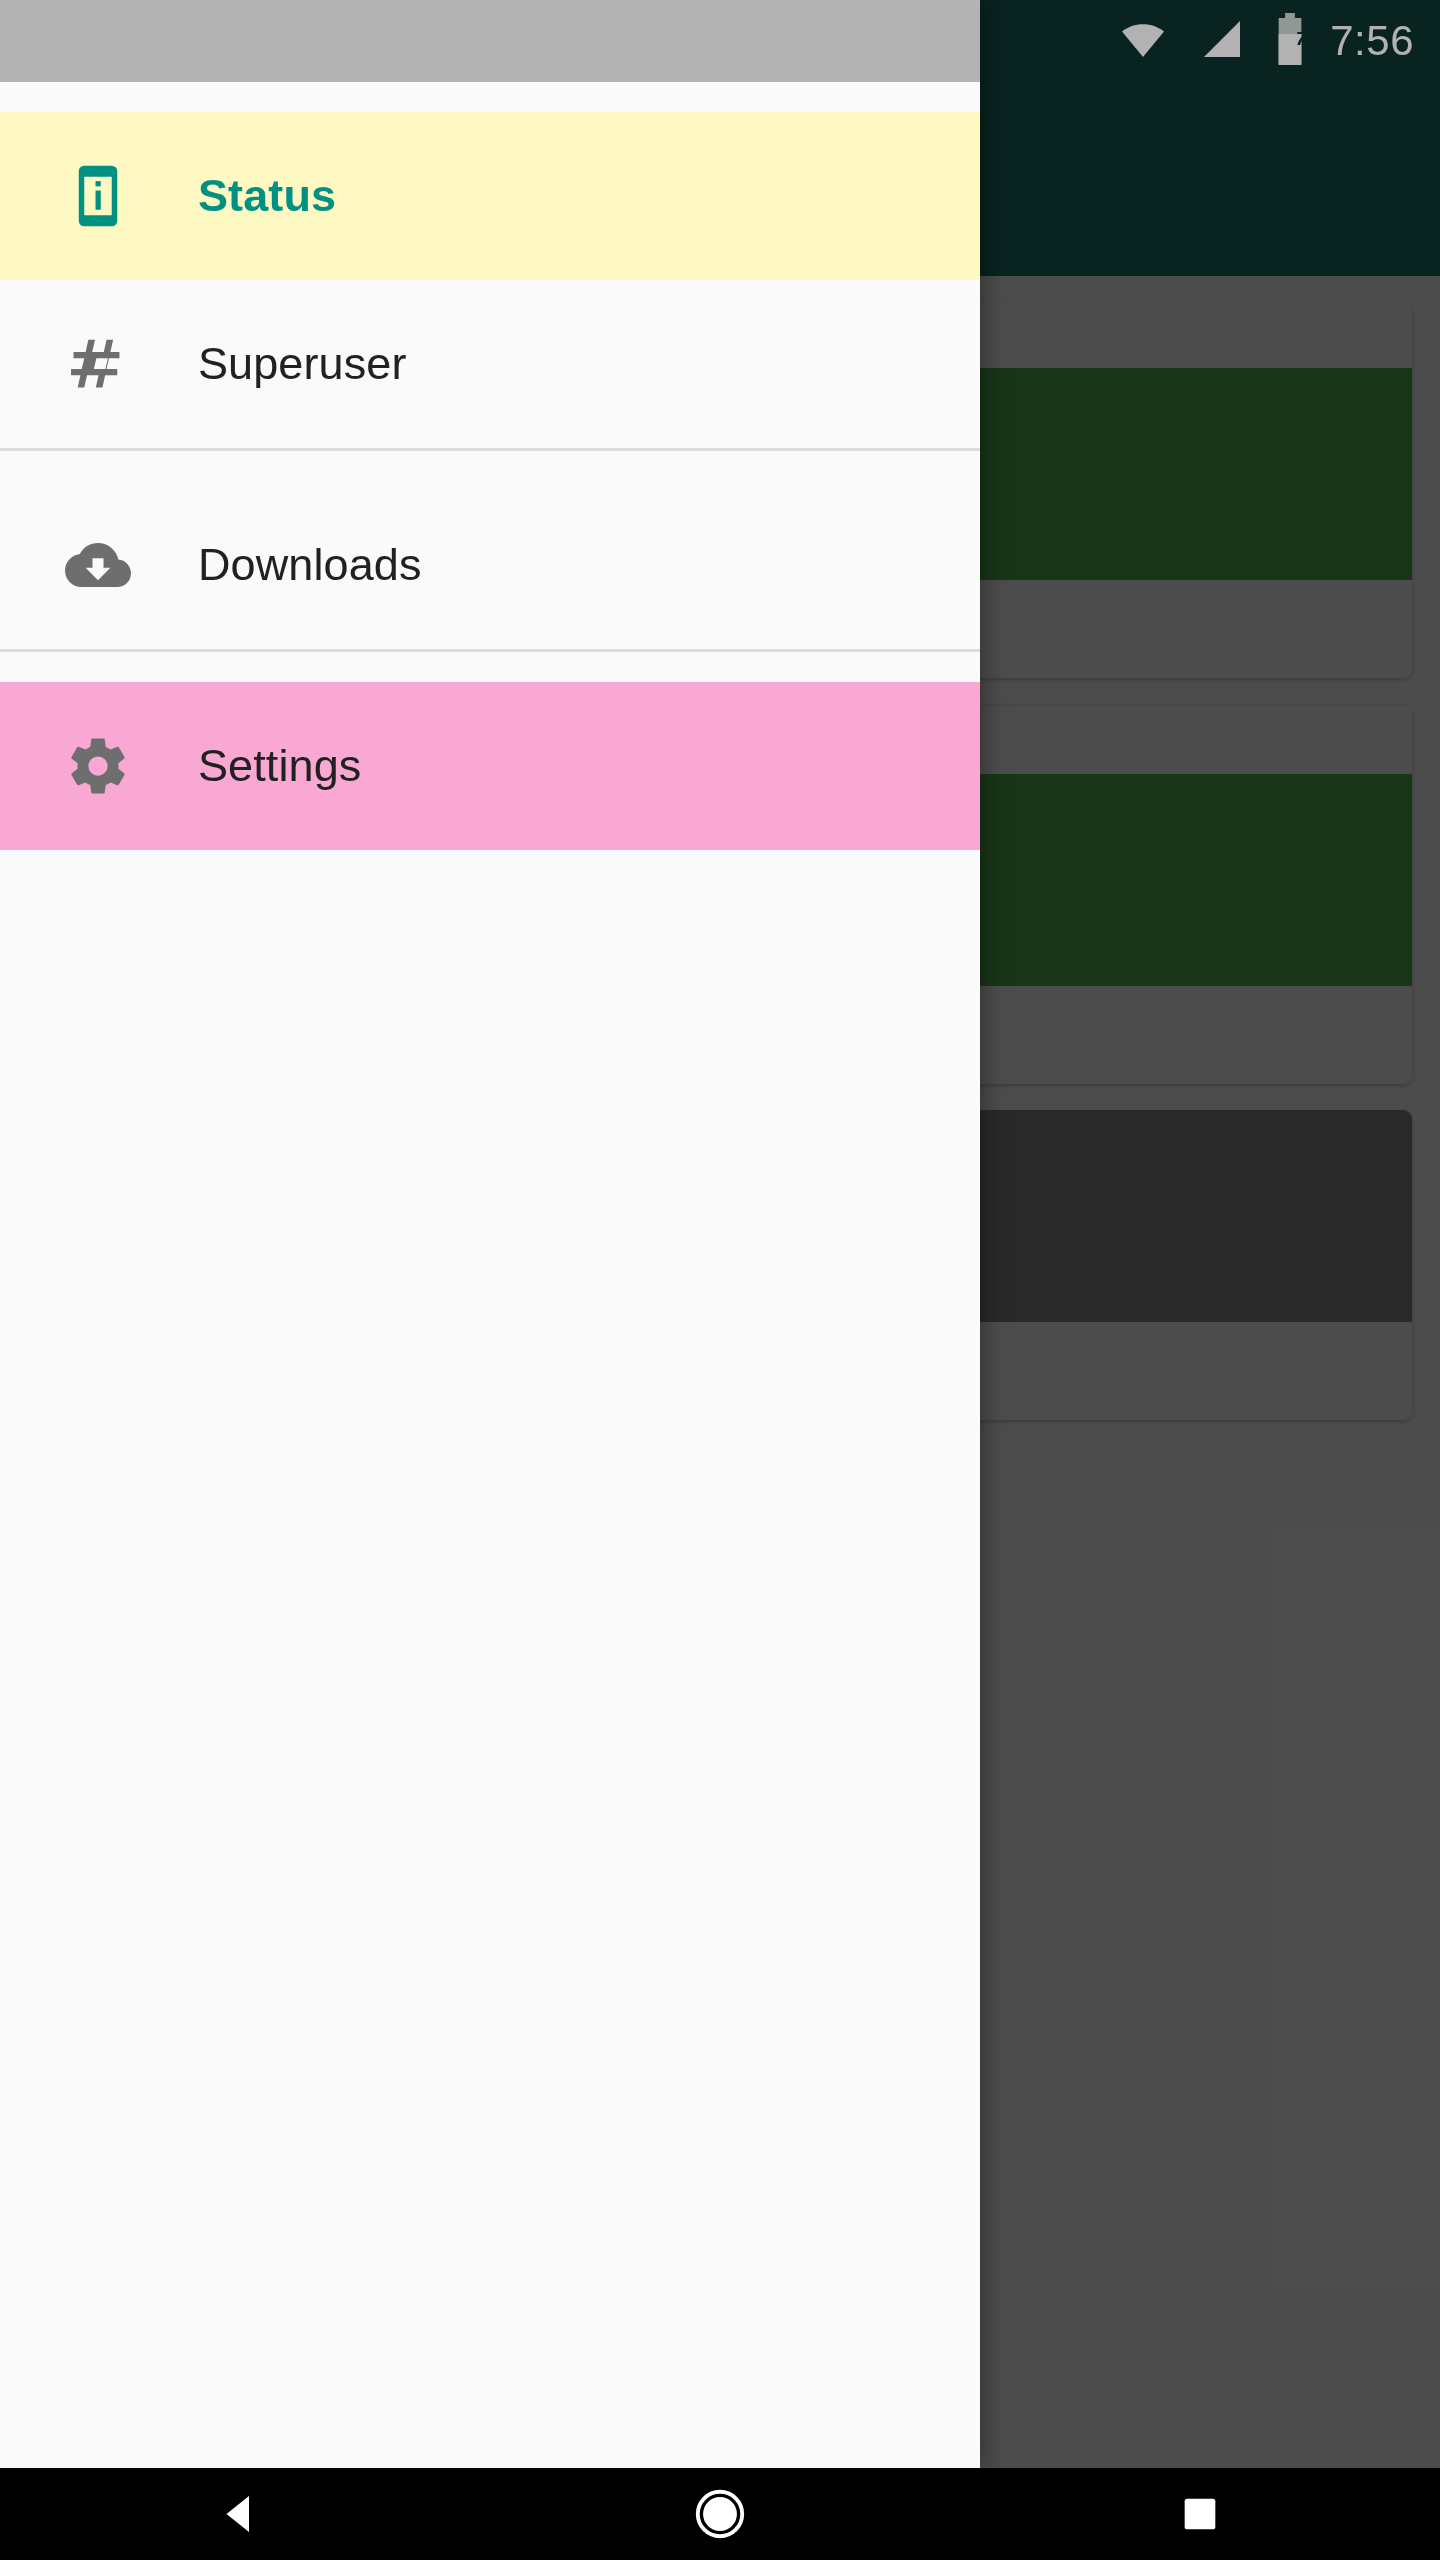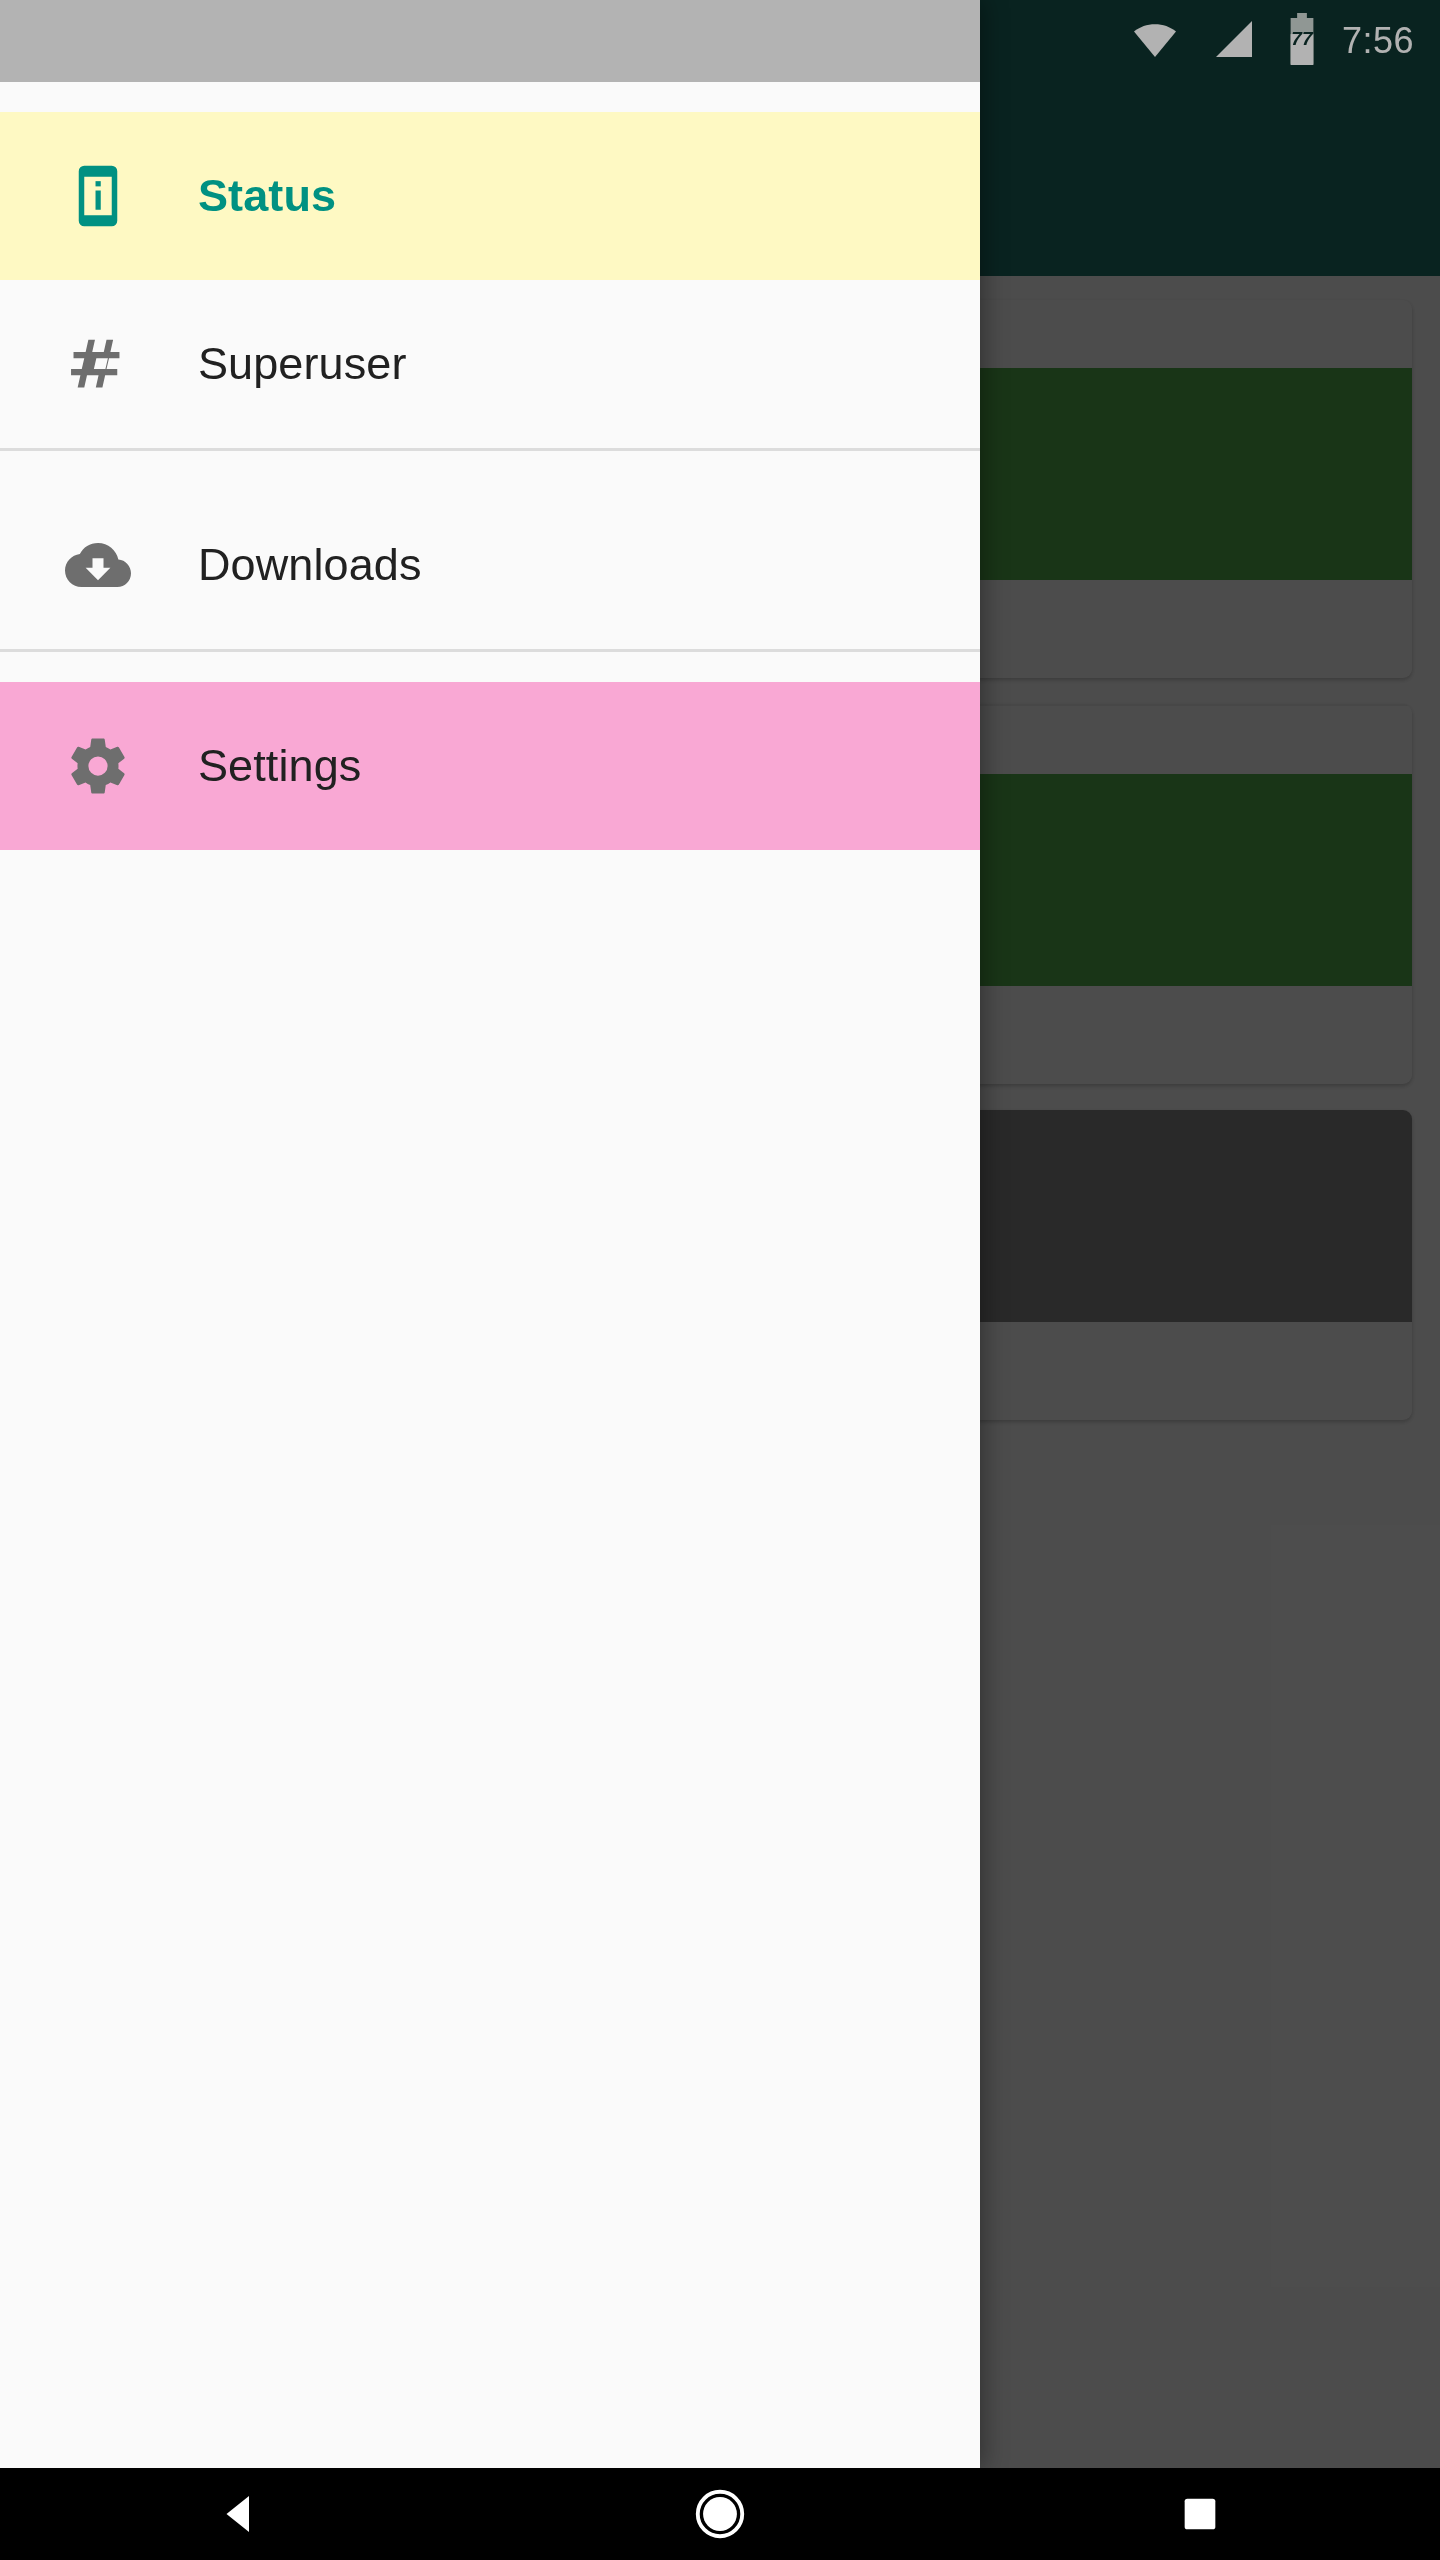--- a/index.html
+++ b/index.html
@@ -75,21 +75,21 @@
   }
 
   
   .sb-icons {
     display: flex;
     align-items: center;
     gap: 22px;
   }
   .sb-time {
     color: #ffffff;
-    font-size: 36px;
+    font-size: 42px;
     font-weight: 400;
     margin-left: 20px;
     letter-spacing: .5px;
   }
 
   
   #scrim {
     position: absolute;
     left: 0; top: 0;
     width: 1440px; height: 2468px;
@@ -187,21 +187,21 @@
           <svg width="52" height="48" viewBox="0 0 24 24">
               <path fill="#ffffff" d="M21 3 L21 21 L3 21 Z"></path>
             </svg>
         </span>
 
         <span style="position:relative;display:inline-block;">
           <svg width="40" height="52" viewBox="0 0 24 32">
             <path fill="#cfd8d4" d="M9 0 h6 v3 h4 v28 a1 1 0 0 1 -1 1 H6 a1 1 0 0 1 -1 -1 V3 h4 Z"></path>
             <rect x="5" y="13" width="14" height="19" fill="#ffffff"></rect>
           </svg>
-          <span style="position:absolute;left:0;top:0;width:40px;height:52px;display:flex;align-items:center;justify-content:center;font-size:19px;font-weight:bold;color:#0d332e;font-style:italic;font-family:'Liberation Sans',sans-serif;">77</span>
+          <span style="position:absolute;left:16px;top:0;width:40px;height:52px;display:flex;align-items:center;justify-content:center;font-size:19px;font-weight:bold;color:#0d332e;font-style:italic;font-family:'Liberation Sans',sans-serif;">77</span>
         </span>
       </div>
       <div class="sb-time">7:56</div>
     </div>
 
     <div id="app-toolbar"></div>
 
     <div id="app-content">
 
       <div class="status-card">

